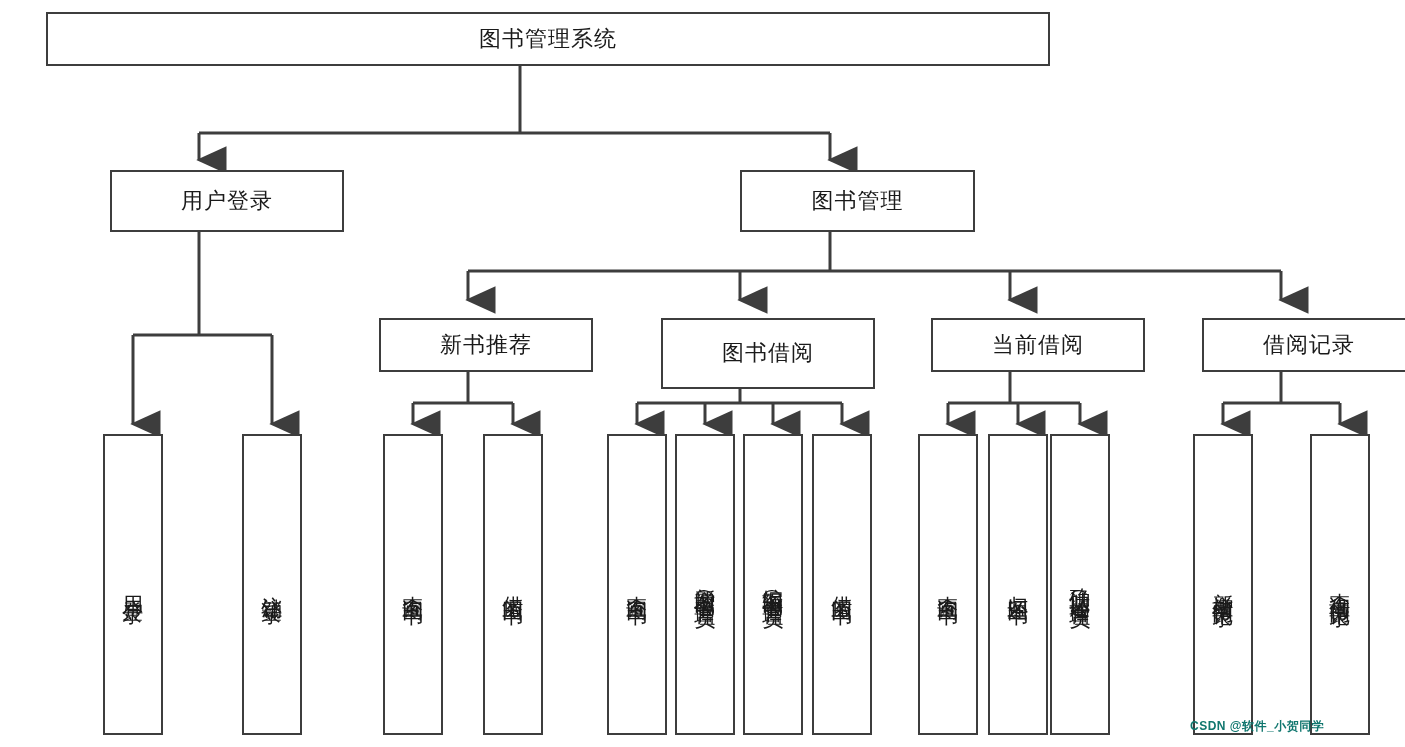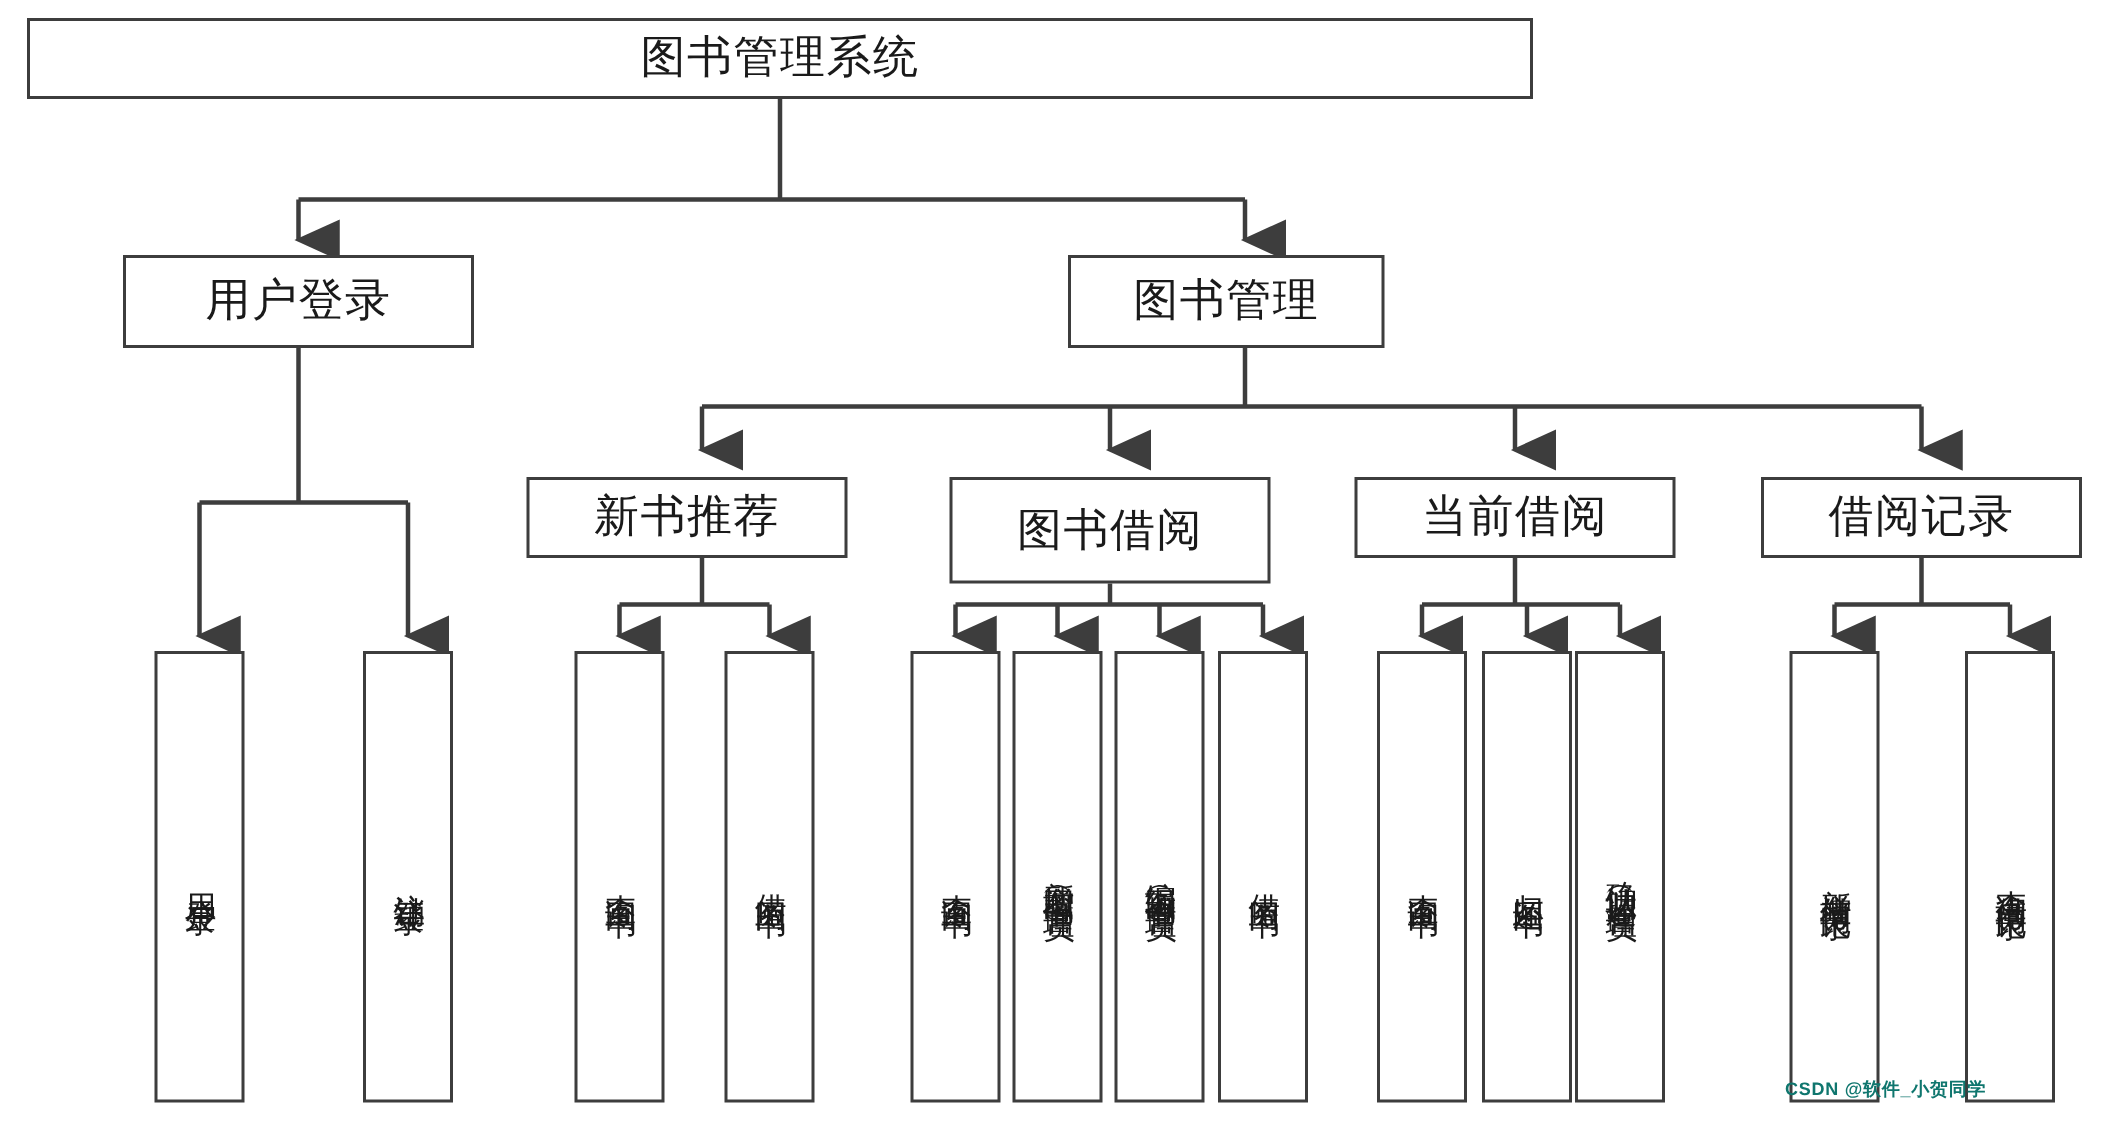--- a/index.html
+++ b/index.html
@@ -30,23 +30,24 @@
     box-sizing: border-box;
     background: #ffffff;
     border: 2px solid #3d3d3d;
     display: flex;
     align-items: center;
     justify-content: center;
     text-align: center;
     color: #1a1a1a;
   }
   .node.h {
-    font-size: 30px;
+    font-size: 22px;
     line-height: 1.2;
     letter-spacing: 1px;
+    margin-left: 28px;
   }
   .node.v {
     writing-mode: vertical-rl;
     text-orientation: upright;
     font-size: 21px;
     line-height: 1.22;
     letter-spacing: 3px;
     padding: 6px 0;
   }
   .node.v .vtext {
@@ -122,21 +123,21 @@
     </g>
   </svg>
 
   <div class="node h" style="left:18px; top:12px; width:1004px; height:54px;">
     <span>图书管理系统</span>
   </div>
 
   <div class="node h" style="left:82px; top:170px; width:234px; height:62px;">
     <span>用户登录</span>
   </div>
-  <div class="node h" style="left:712px; top:170px; width:211px; height:62px;">
+  <div class="node h" style="left:712px; top:170px; width:235px; height:62px;">
     <span>图书管理</span>
   </div>
 
   <div class="node h" style="left:351px; top:318px; width:214px; height:54px;">
     <span>新书推荐</span>
   </div>
   <div class="node h" style="left:633px; top:318px; width:214px; height:71px;">
     <span>图书借阅</span>
   </div>
   <div class="node h" style="left:903px; top:318px; width:214px; height:54px;">

